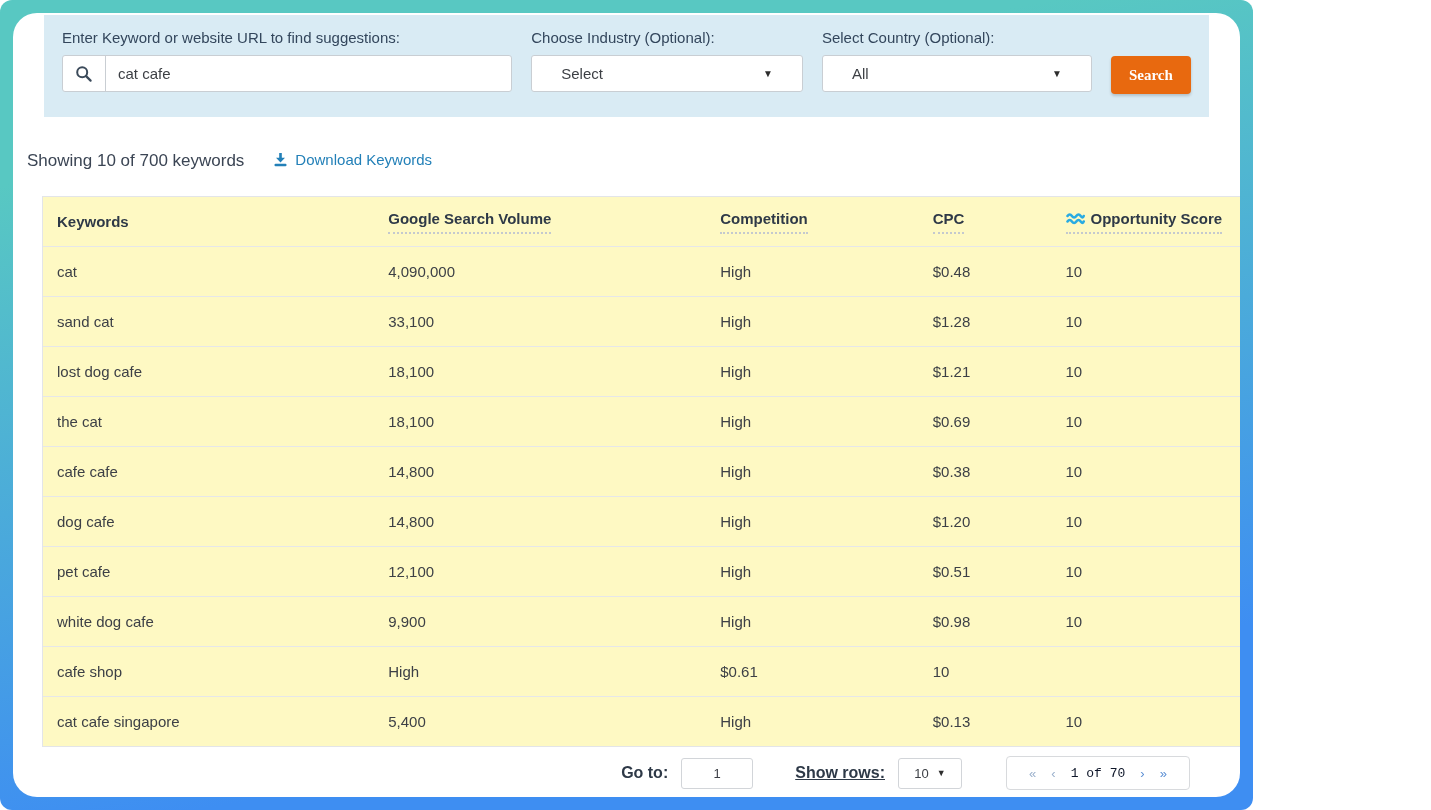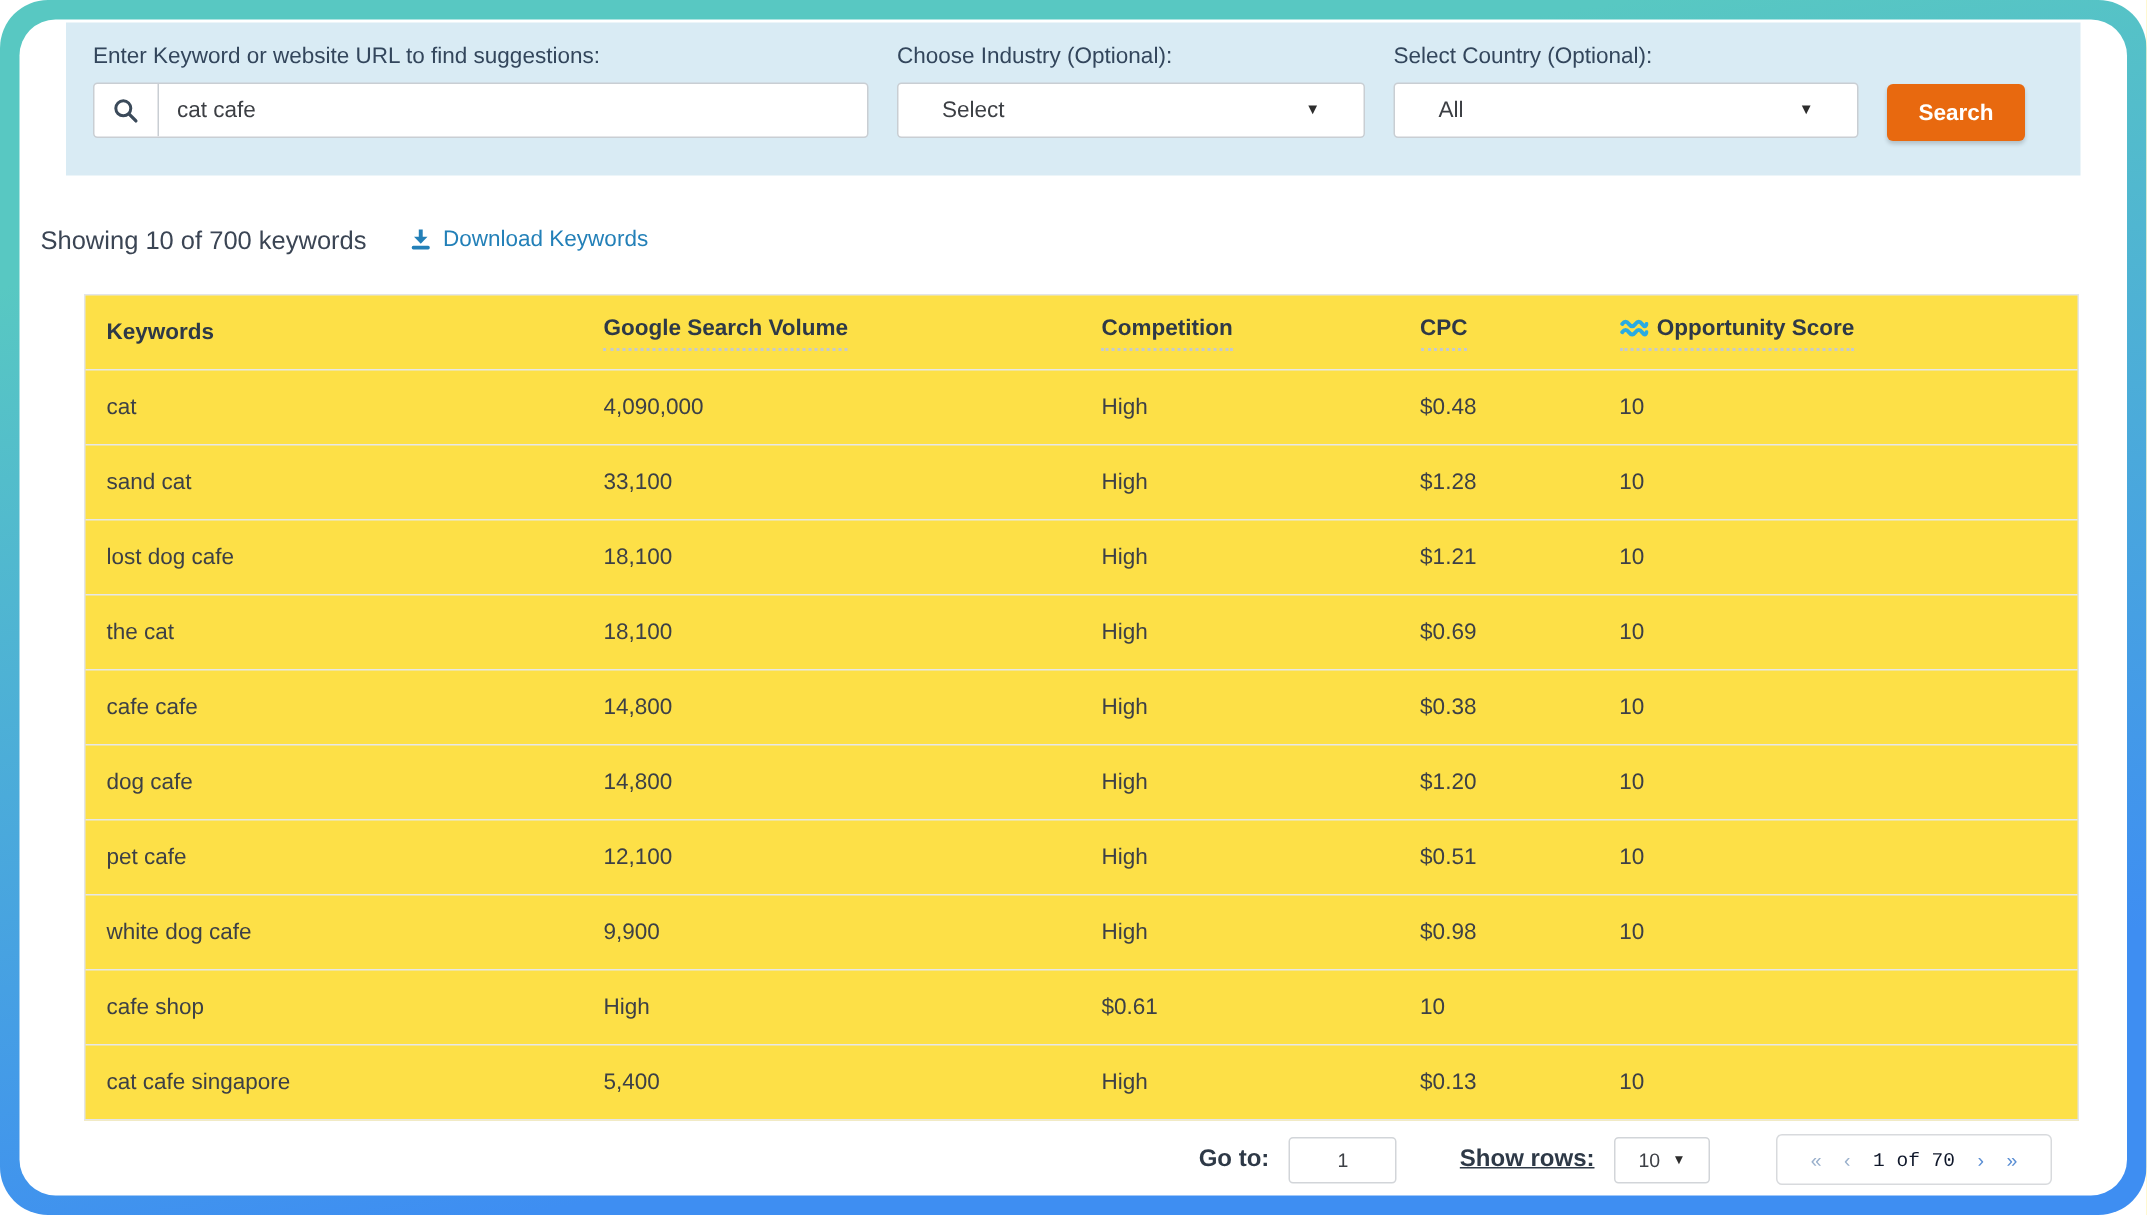--- a/index.html
+++ b/index.html
@@ -1,21 +1,21 @@
 <!DOCTYPE html>
 <html style="--frame-top: #58c8c2; --frame-bottom: #3e8ef2; --panel-bg: #d9ebf4; --accent-orange: #e8690f; --link-blue: #2380b8; --wave-blue: #29abe2;"><head>
 <meta charset="utf-8">
 <style>
   * { margin:0; padding:0; box-sizing:border-box; }
   html,body { width:1431px; height:810px; background:#ffffff; font-family:"Liberation Sans", sans-serif; }
 
   .frame {
-    position:relative; width:1431px; height:810px;
+    position:relative; width:1253px; height:810px;
     background:linear-gradient(170deg, var(--frame-top,#58c8c2) 0%, var(--frame-top,#58c8c2) 18%, var(--frame-bottom,#3e8ef2) 82%);
-    border-radius:32px;
+    border-radius:12px;
   }
   .card {
     position:absolute; left:13px; top:13px; right:13px; bottom:13px;
     background:#ffffff; border-radius:24px; overflow:hidden;
   }
 
   
   .filter-panel {
     margin:2px 31px 0 31px; height:102px;
     background:var(--panel-bg,#d9ebf4);
@@ -35,33 +35,33 @@
   .select-box {
     height:37px; background:#fff; border:1px solid #c9ced3; border-radius:3px;
     display:flex; align-items:center; justify-content:space-between;
     padding:0 29px; font-size:15px; color:#3c3f44; cursor:pointer;
   }
   .caret { font-size:10px; color:#2d2d2d; }
 
   .search-btn {
     margin-top:27px; height:38px; width:92px;
     background:var(--accent-orange,#e8690f); color:#fff;
-    border:none; border-radius:4px; font-family:Liberation Sans, sans-serif;
+    border:none; border-radius:4px; font-family:Liberation Serif, serif;
     font-size:15px; font-weight:bold; cursor:pointer;
     box-shadow:0 2px 3px rgba(0,0,0,0.18);
   }
 
   
   .summary-row { margin:34px 46px 0 14px; display:flex; align-items:flex-start; }
   .summary-text { font-size:17px; color:#3b4554; }
   .download-link { margin-left:29px; display:flex; align-items:center; gap:7px; font-size:15px; color:var(--link-blue,#2380b8); text-decoration:none; cursor:pointer; }
   .download-link span { border-bottom:0; }
 
   
-  .kw-table { margin:25px 46px 0 43px; width:1330px; border:1px solid #e3e5e8; background:#fde047; }
+  .kw-table { margin:25px 46px 0 29px; width:1330px; border:1px solid #e3e5e8; background:#fef9c3; }
   .t-row { display:grid; grid-template-columns:26% 25% 16% 10% 23%; align-items:center; height:50px; border-top:1px solid #e6e7e9; }
   .t-head { height:49px; border-top:none; }
   .t-cell { font-size:15px; color:#3d4046; }
   .t-cell.kw { text-align:left; padding-left:14px; }
   .t-head .t-cell { font-weight:bold; color:#2e3947; font-size:15px; }
   .u-dot { display:inline-block; padding-bottom:5px; border-bottom:2px dotted #c4c9ce; }
   .head-inline { display:inline-flex; align-items:center; gap:6px; }
   .wave-icon { display:inline-flex; }
 
   

